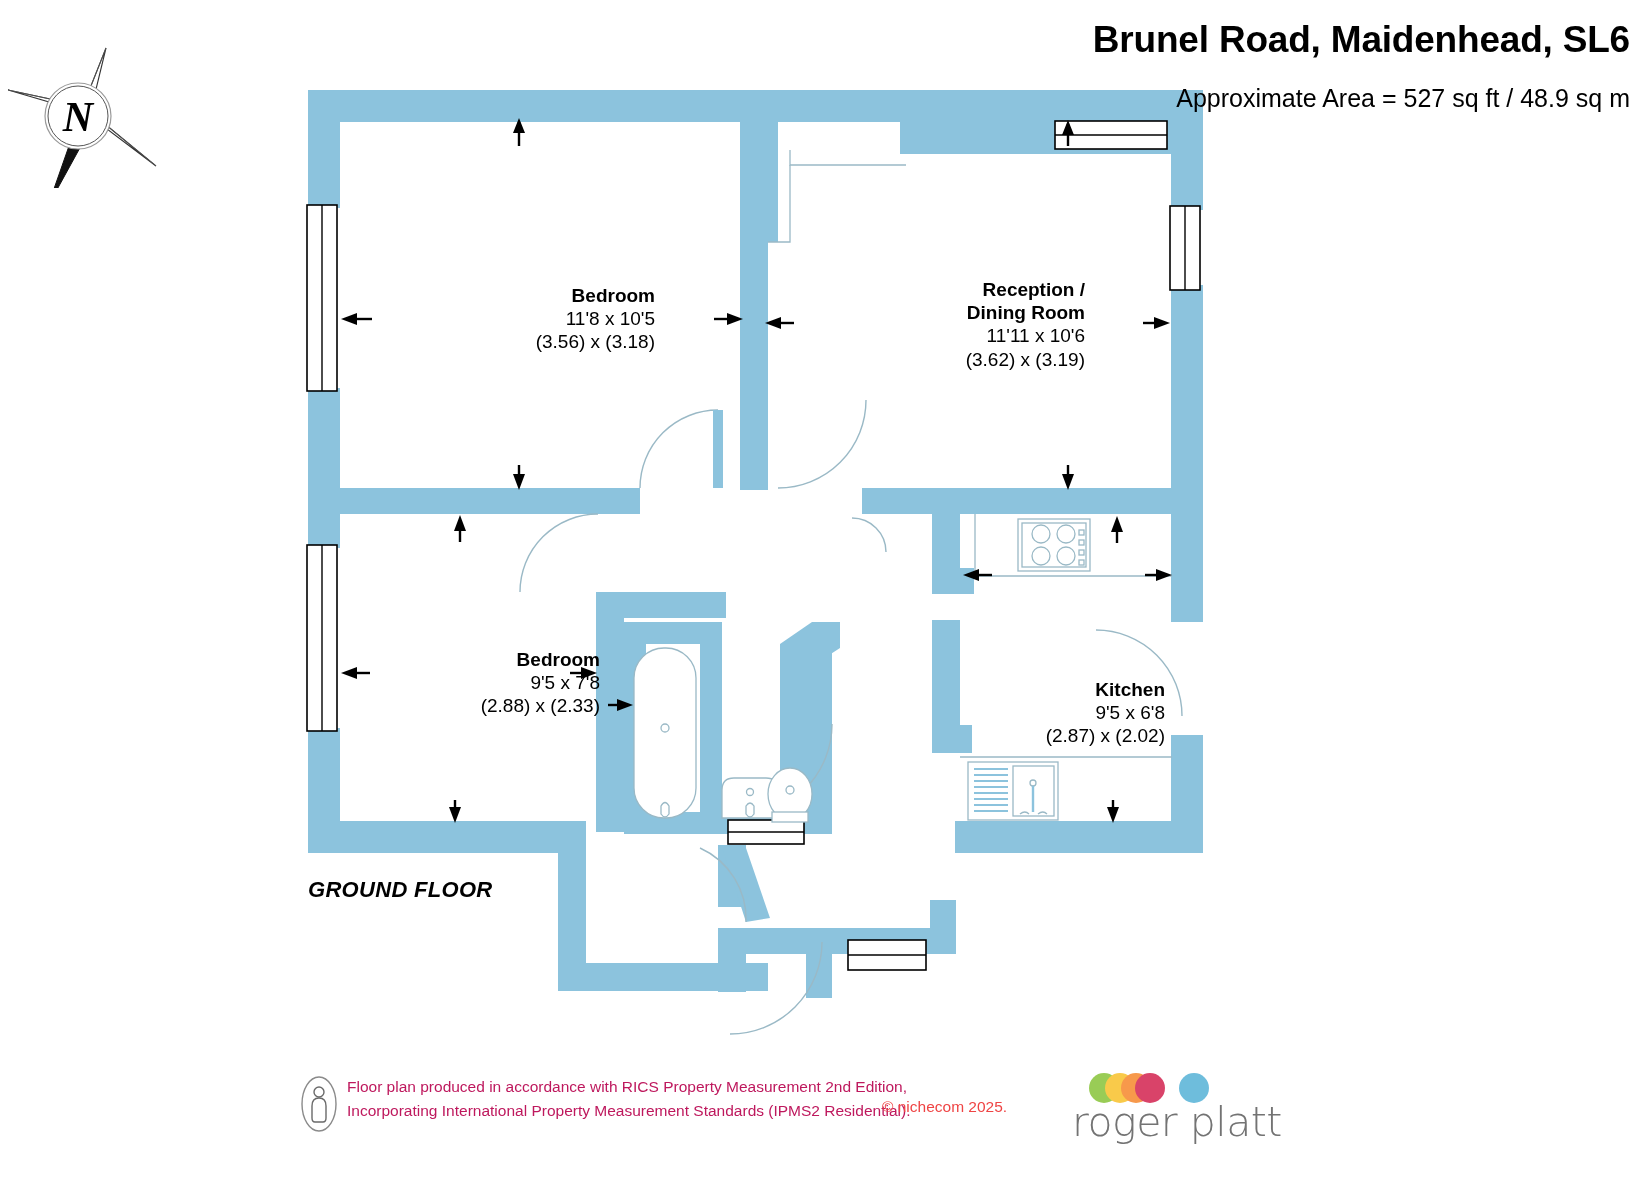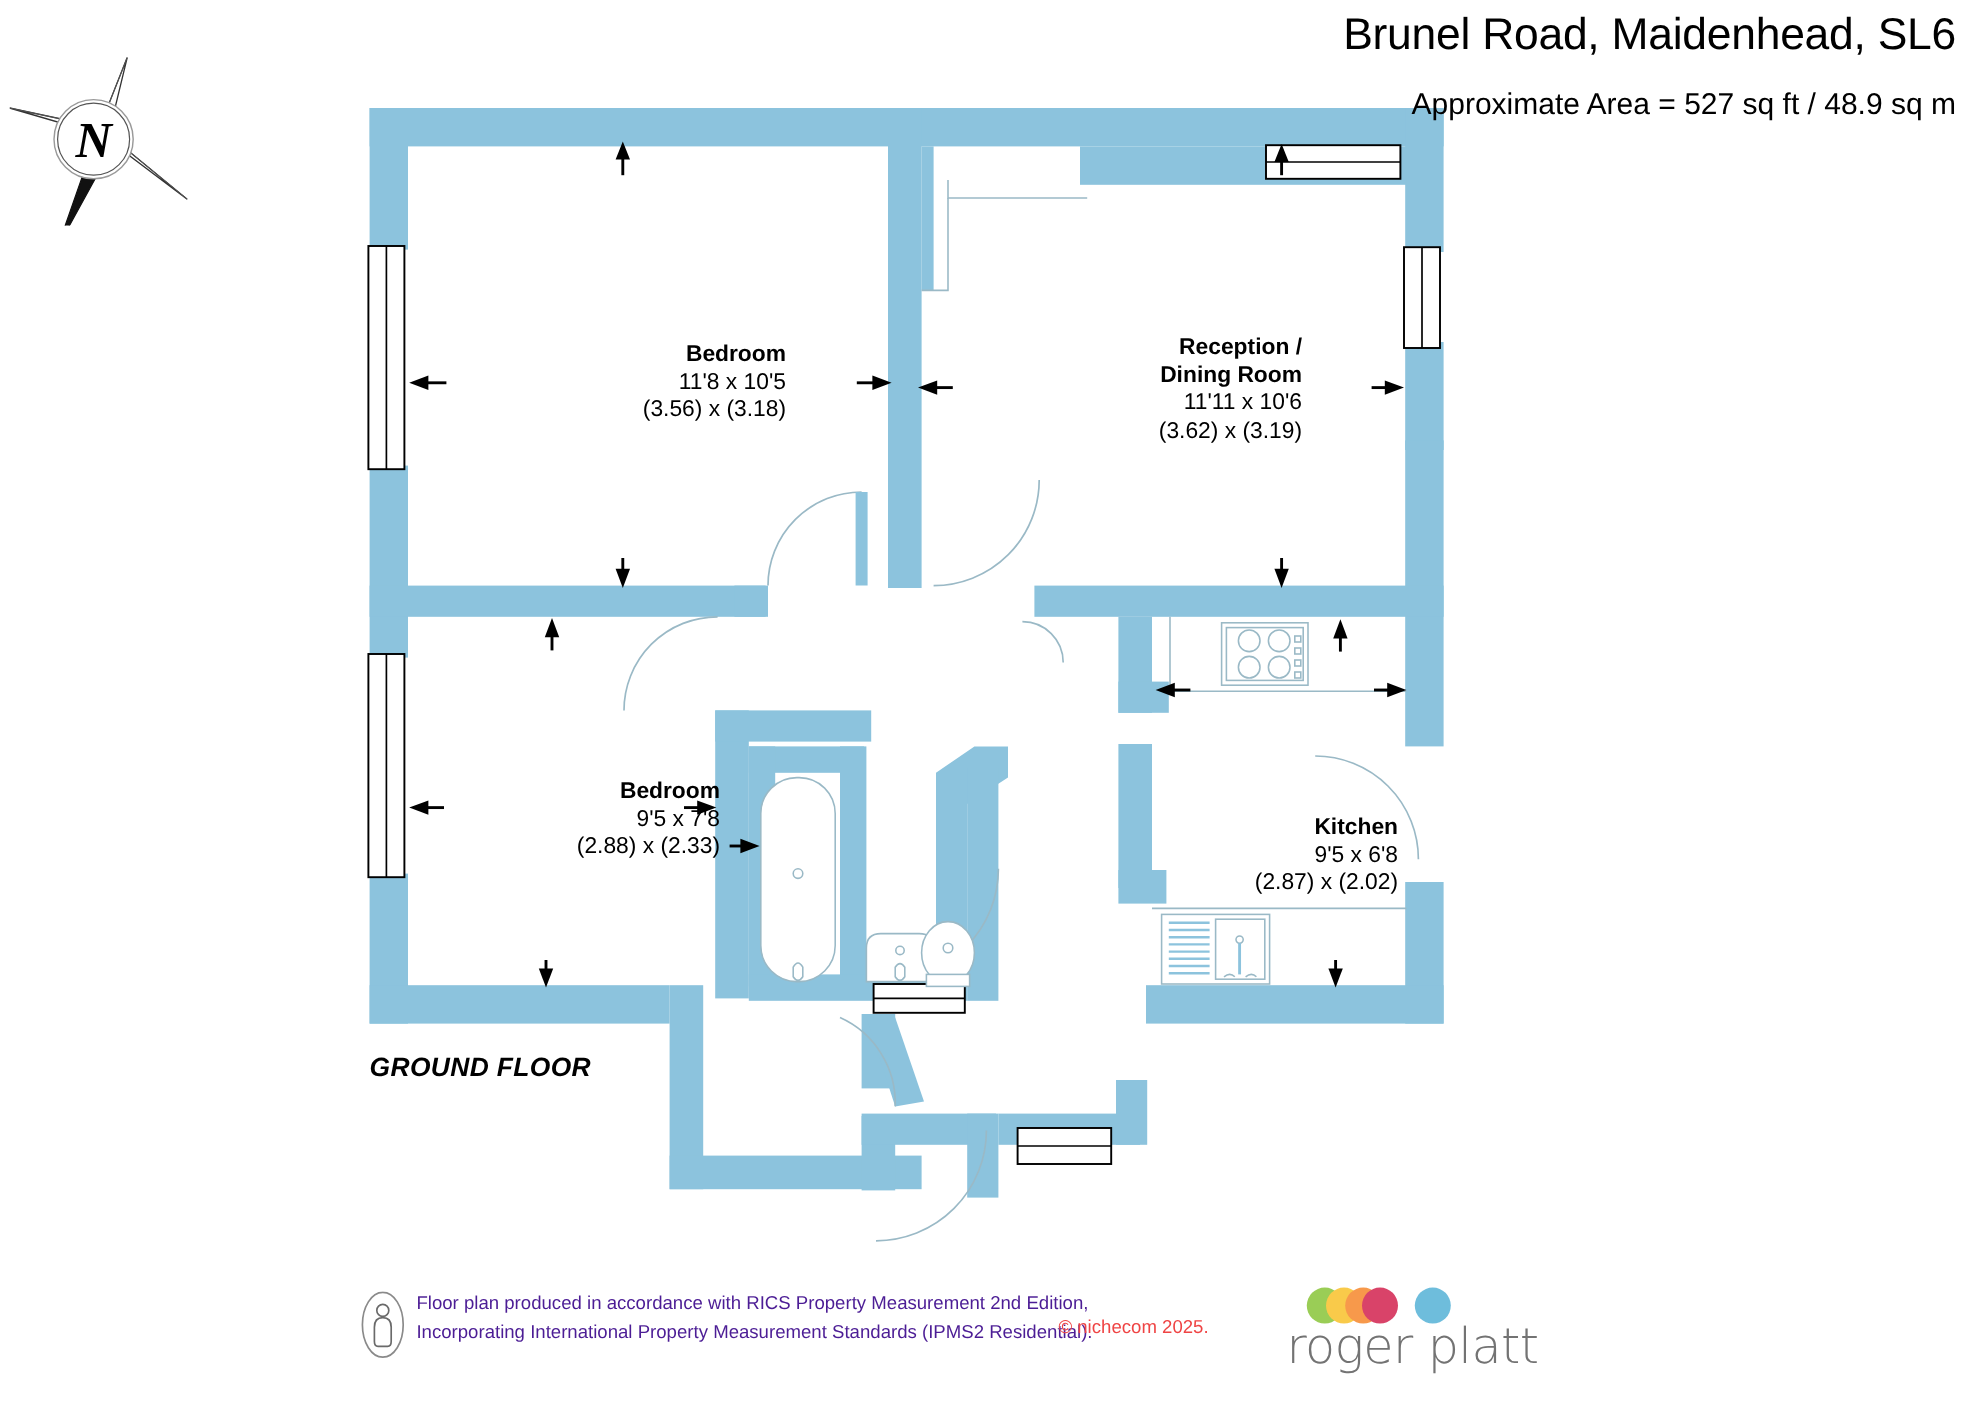--- a/index.html
+++ b/index.html
@@ -19,24 +19,24 @@
   
   #header {
     position: absolute;
     top: 0;
     right: 8px;
     width: 900px;
     text-align: right;
   }
   #title {
     font-size: 37px;
-    font-weight: normal;
+    font-weight: bold;
     letter-spacing: -0.2px;
     line-height: 1.05;
-    margin-top: 10px;
+    margin-top: 21px;
     white-space: nowrap;
   }
   #area-line {
     font-size: 25px;
     font-weight: normal;
     margin-top: 24px;
     white-space: nowrap;
   }
   #scale-note {
     font-size: 16px;
@@ -109,21 +109,21 @@
     top: 8px;
     width: 44px;
     height: 56px;
   }
   #footer-text {
     position: absolute;
     left: 50px;
     top: 7px;
     font-size: 15.5px;
     line-height: 1.53;
-    color: #4c1d95;
+    color: #be185d;
     white-space: nowrap;
   }
   #footer-text .ln { display: block; }
   #copyright {
     position: absolute;
     left: 585px;
     top: 30px;
     font-size: 15.5px;
     color: #ef4444;
     white-space: nowrap;

